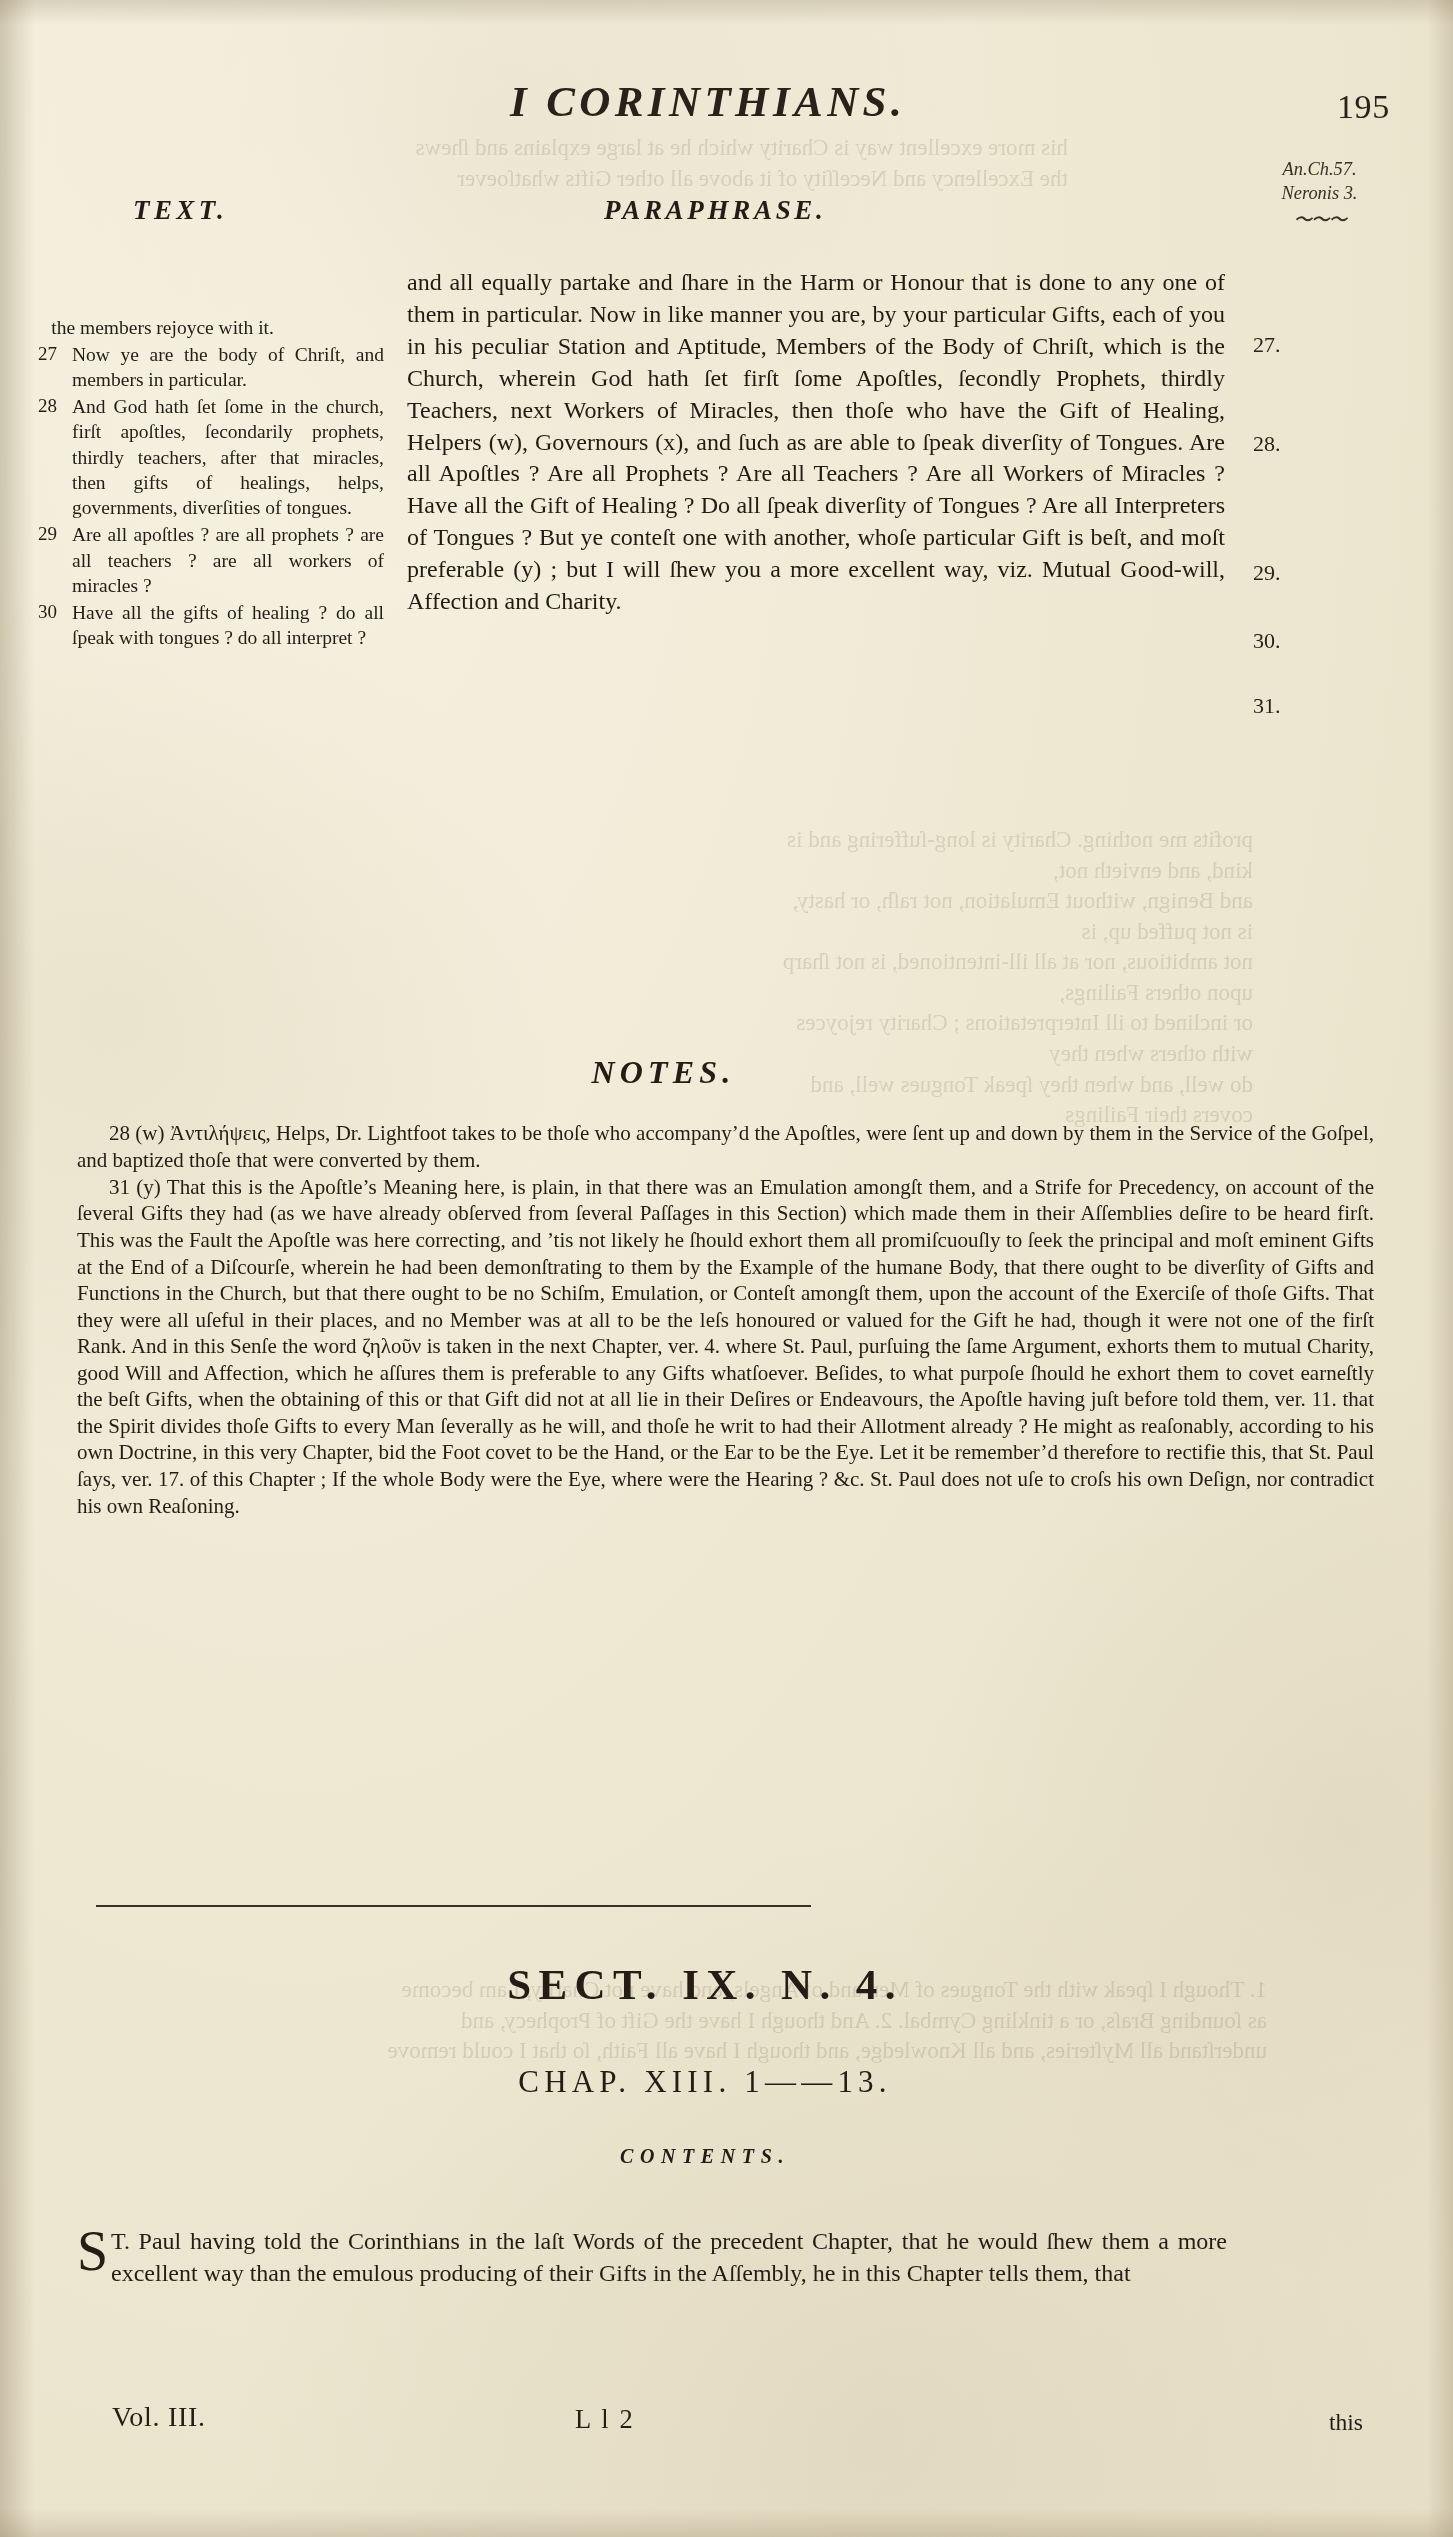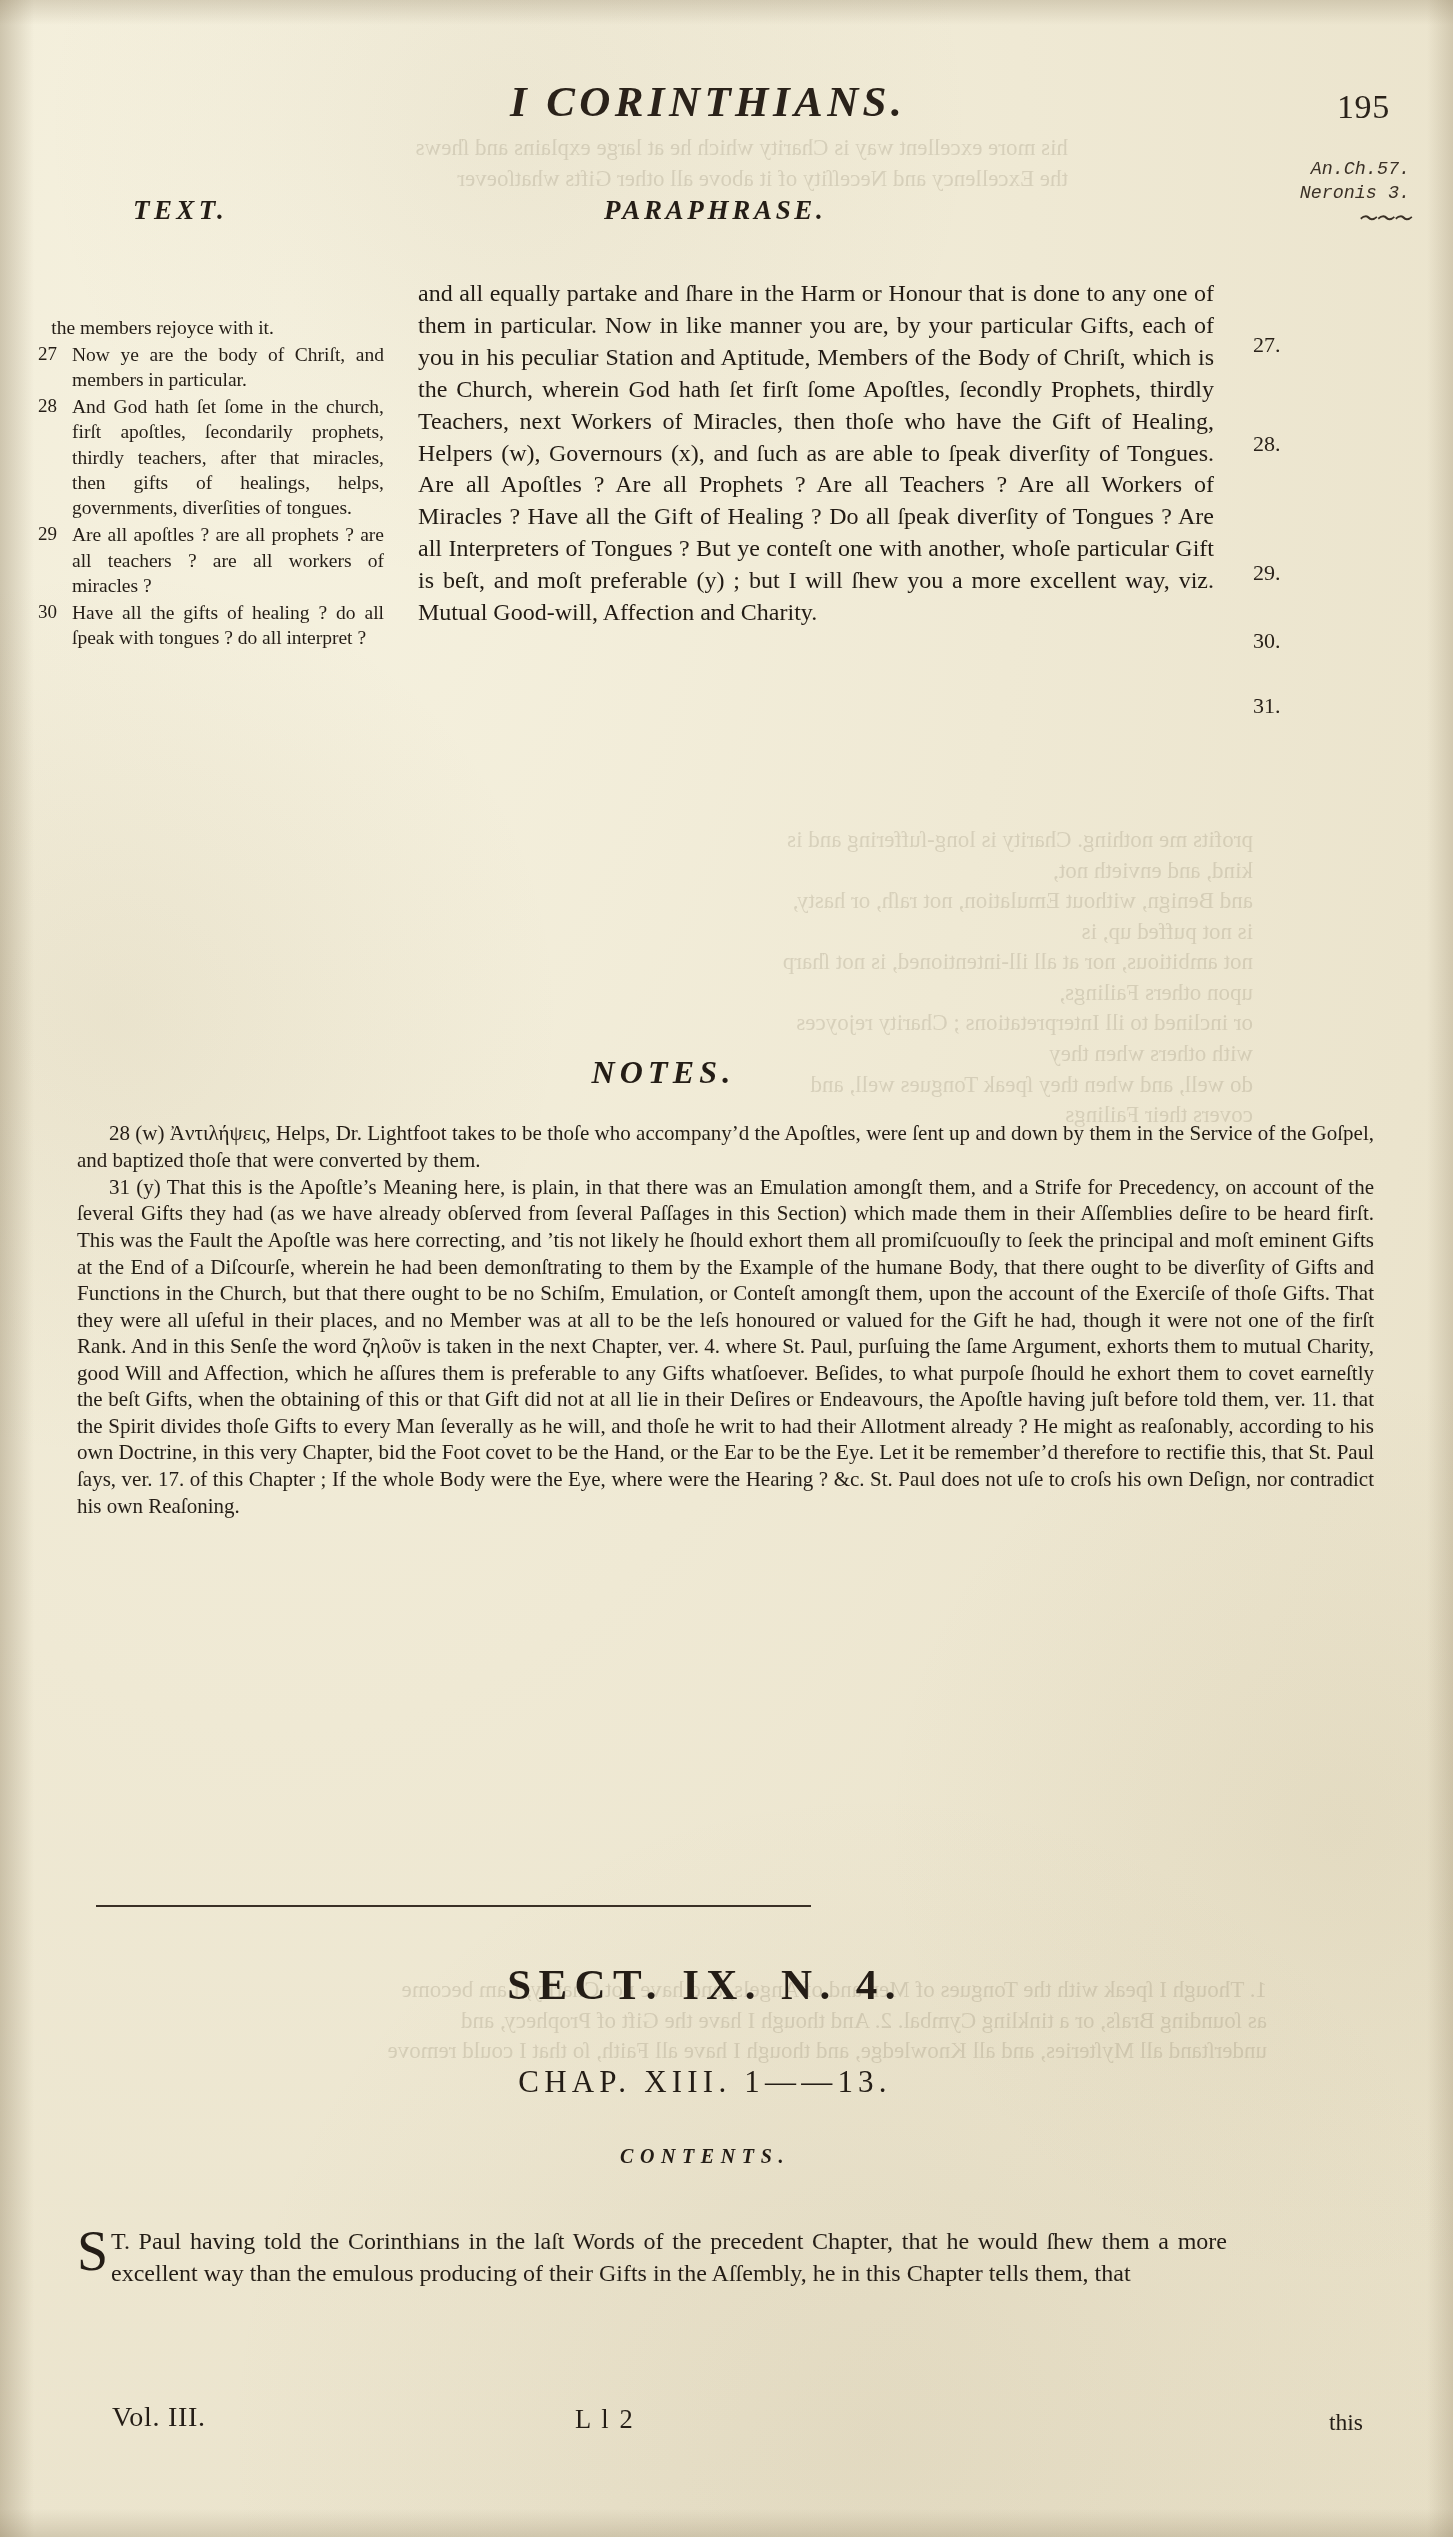--- a/index.html
+++ b/index.html
@@ -80,29 +80,28 @@
   .page-number {
     position: absolute;
     right: 63px;
     top: 88px;
     font-size: 34px;
     letter-spacing: 0.7px;
     color: #2a221a;
   }
   .date-note {
     position: absolute;
-    right: 43px;
+    right: 60px;
     top: 158px;
     width: 147px;
     font-style: italic;
     font-size: 18.4px;
     line-height: 1.28;
     color: #3a3026;
-    text-align: right;
-    font-family: Liberation Mono, monospace;
+    text-align: center;
   }
   .date-note .squiggle {
     display: block;
     margin-top: 2.9px;
     font-size: 19px;
     letter-spacing: -1.5px;
     color: #3a3026;
   }
 
   
@@ -157,21 +156,21 @@
     position: absolute;
     left: 407px;
     top: 267px;
     width: 818px;
     font-size: 24px;
     line-height: 1.33;
     text-align: justify;
     color: #221b14;
   }
   .para-col p {
-    margin: 11px;
+    margin: 0;
     text-indent: 0;
   }
 
   
   .margin-nums {
     position: absolute;
     left: 1253px;
     top: 267px;
     width: 88px;
     font-size: 22px;

